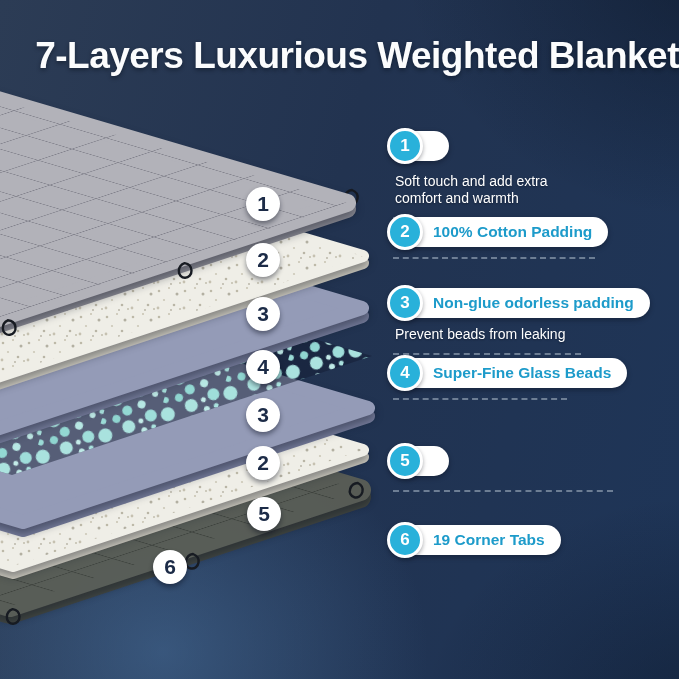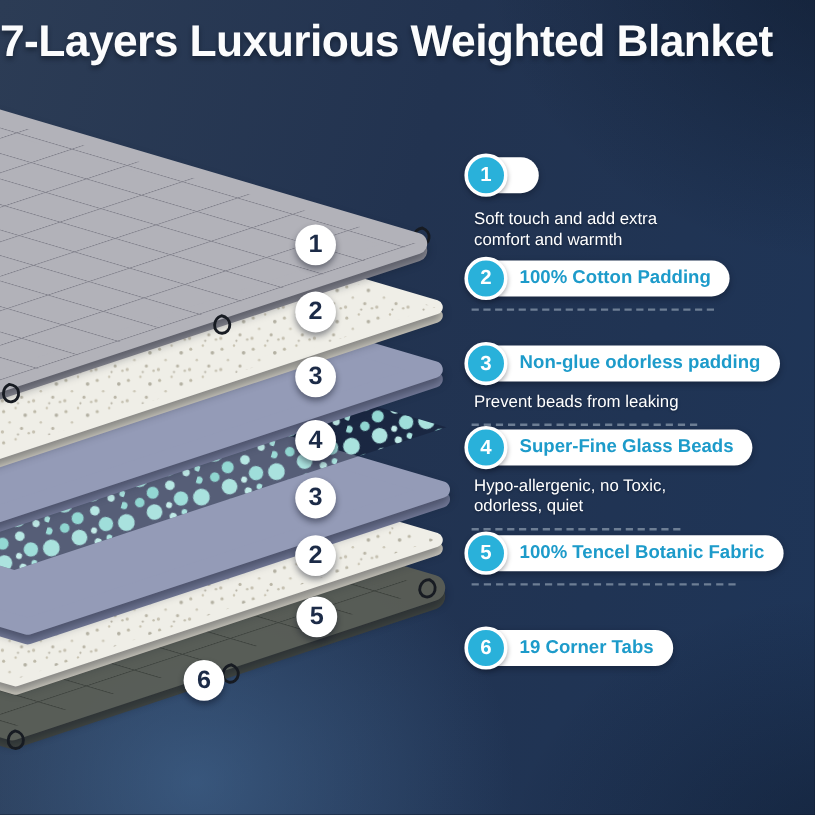--- a/index.html
+++ b/index.html
@@ -6,21 +6,21 @@
   .stage{
     position:relative;width:679px;height:679px;overflow:hidden;
     font-family:"Liberation Sans","DejaVu Sans",sans-serif;
     background:
       radial-gradient(62% 55% at 24% 96%, rgba(76,118,164,.52), rgba(76,118,164,0) 63%),
       radial-gradient(80% 66% at 106% -6%, rgba(9,17,31,.55), rgba(9,17,31,0) 58%),
       radial-gradient(70% 55% at 104% 106%, rgba(9,17,31,.45), rgba(9,17,31,0) 60%),
       linear-gradient(105deg,#2c3c55 0%,#223350 45%,#1e3558 100%);
   }
   .title{
-    position:absolute;left:0;top:14px;width:100%;text-align:left;
+    position:absolute;left:0;top:35px;width:100%;text-align:right;
     color:#fbfcfd;font-size:37px;font-weight:bold;letter-spacing:-.5px;
     text-shadow:0 2px 4px rgba(5,10,20,.45);
   }
   svg.diagram{position:absolute;left:0;top:0;}
   .face{filter:drop-shadow(0 5px 4px rgba(6,11,23,.38));}
   
   .num-badge{
     position:absolute;width:34px;height:34px;border-radius:50%;
     background:#ffffff;color:#1c2b47;font-size:21px;font-weight:bold;
     display:flex;align-items:center;justify-content:center;
@@ -220,30 +220,28 @@
       <div class="dash" style="width:188px"></div>
     </div>
 
     <div class="legend-item" style="top:358px">
       <div class="pill">
         <span class="lbadge">
             <span>4</span>
           </span>
         <span>Super-Fine Glass Beads</span>
       </div>
-      <p class="desc" style="max-width:185px">Hypo-allergenic, no Toxic, odorless, quiet</p>
       <div class="dash" style="width:174px"></div>
     </div>
 
     <div class="legend-item" style="top:446px">
       <div class="pill">
         <span class="lbadge">
             <span>5</span>
           </span>
-        <span>100% Tencel Botanic Fabric</span>
       </div>
       <div class="dash" style="width:220px"></div>
     </div>
 
     <div class="legend-item" style="top:525px">
       <div class="pill">
         <span class="lbadge">
             <span>6</span>
           </span>
         <span>19 Corner Tabs</span>

